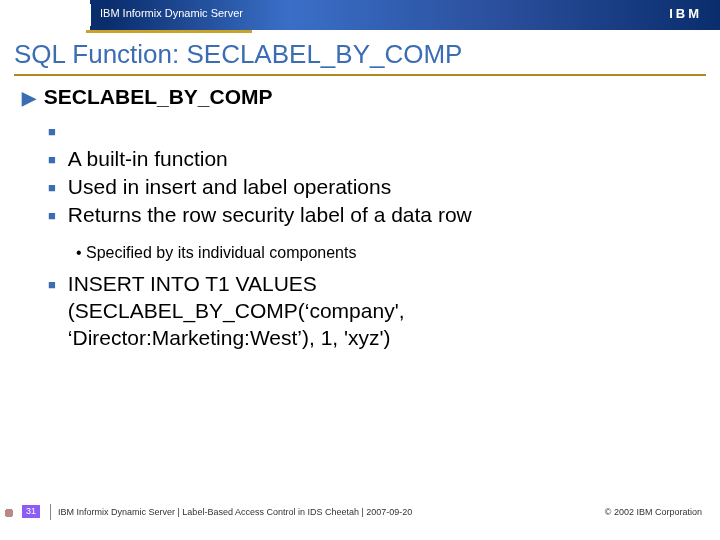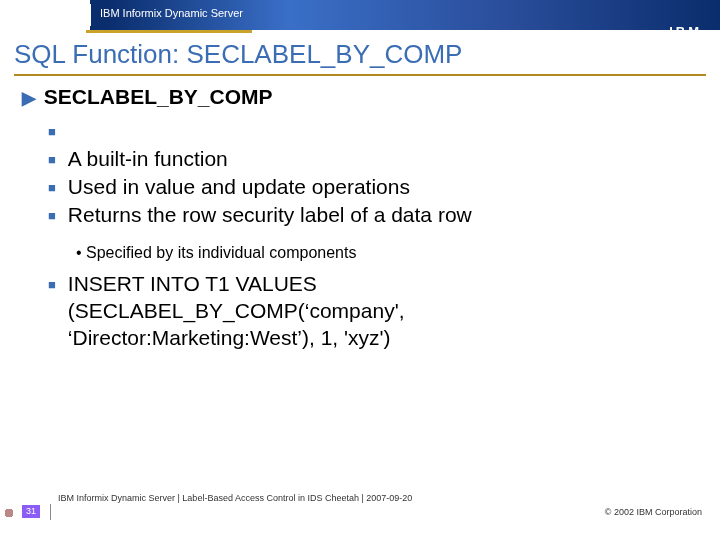--- a/index.html
+++ b/index.html
@@ -1,36 +1,36 @@
 <!DOCTYPE html>
 <html><head>
 <meta charset="utf-8">
 <style>
   html,body{margin:0;padding:0;width:720px;height:540px;font-family:Arial,Helvetica,sans-serif;background:#fff;overflow:hidden}
   .slide{position:relative;width:720px;height:524px}
   .topbar{height:30px;background:linear-gradient(to right,#0a2d6d 0%,#0a2d6d 15%,#3a6fc7 40%,#2a4e9b 70%,#0a2d6d 100%);position:relative}
   .topbar .whitecut{position:absolute;left:0;top:0;width:90px;height:30px;background:#fff}
   .topbar .divider{position:absolute;left:90px;top:4px;width:1px;height:22px;background:#fff}
   .topbar .prod{position:absolute;left:100px;top:7px;color:#fff;font-size:11px}
-  .topbar .ibm-logo{position:absolute;right:18px;top:24px;color:#fff;font-size:13px;font-weight:bold;letter-spacing:3px;font-family:"Arial",sans-serif}
+  .topbar .ibm-logo{position:absolute;right:18px;top:6px;color:#fff;font-size:13px;font-weight:bold;letter-spacing:3px;font-family:"Arial",sans-serif}
   .accent{height:3px;background:linear-gradient(to right,#fff 0%,#fff 12%,#c9a22a 12%,#c9a22a 35%,#fff 35%)}
   .title{color:#3b6db4;font-size:26px;padding:6px 0 4px 14px;font-weight:normal}
   .hr{height:2px;background:#b08a1f;margin:0 14px 8px 14px}
   .content{padding:0 20px 0 28px;font-size:21px;line-height:1.28}
   .h1row{display:flex;align-items:flex-start;margin:4px 0 6px -6px;font-weight:bold}
   .h1row .arrow{color:#3b6db4;margin-right:8px;font-size:18px;line-height:28px}
   .ul1{list-style:none;margin:0;padding:0 0 0 20px}
   .ul1 li{display:flex;align-items:flex-start;margin:1px 0}
   .ul1 li .sq{color:#3b6db4;font-size:13px;margin-right:12px;line-height:27px}
   .ul2{list-style:none;margin:14px 0 8px 0;padding:0 0 0 48px;font-size:16px}
   .ul2 li::before{content:"• ";color:#000}
   .footer{position:absolute;bottom:0;left:0;right:0;height:26px;font-size:9px;color:#333}
   .footer .pagebox{position:absolute;left:22px;bottom:6px;width:18px;height:13px;background:#8b5cf6;color:#fff;text-align:center;line-height:13px;font-size:9px}
   .footer .fdiv{position:absolute;left:50px;bottom:4px;width:1px;height:16px;background:#888}
-  .footer .ftext{position:absolute;left:58px;bottom:21px}
+  .footer .ftext{position:absolute;left:58px;bottom:7px}
   .footer .copy{position:absolute;right:18px;bottom:7px}
   .footer .animal{position:absolute;left:0;bottom:5px;width:18px;height:12px;background:radial-gradient(circle,#b88 40%,transparent 41%)}
 </style>
 </head>
 <body>
 
 <div class="slide">
   <div class="topbar">
     <div class="whitecut"></div>
     <div class="divider"></div>
@@ -50,21 +50,21 @@
     <ul class="ul1">
       <li>
           <span class="sq">■</span>
         </li>
       <li>
           <span class="sq">■</span>
           <span>A built-in function</span>
         </li>
       <li>
           <span class="sq">■</span>
-          <span>Used in value and update operations</span>
+          <span>Used in insert and label operations</span>
         </li>
       <li>
           <span class="sq">■</span>
           <span>Returns the row security label of a data row</span>
         </li>
     </ul>
     <ul class="ul2">
       <li><span>Specified by its individual components</span></li>
     </ul>
     <ul class="ul1">

